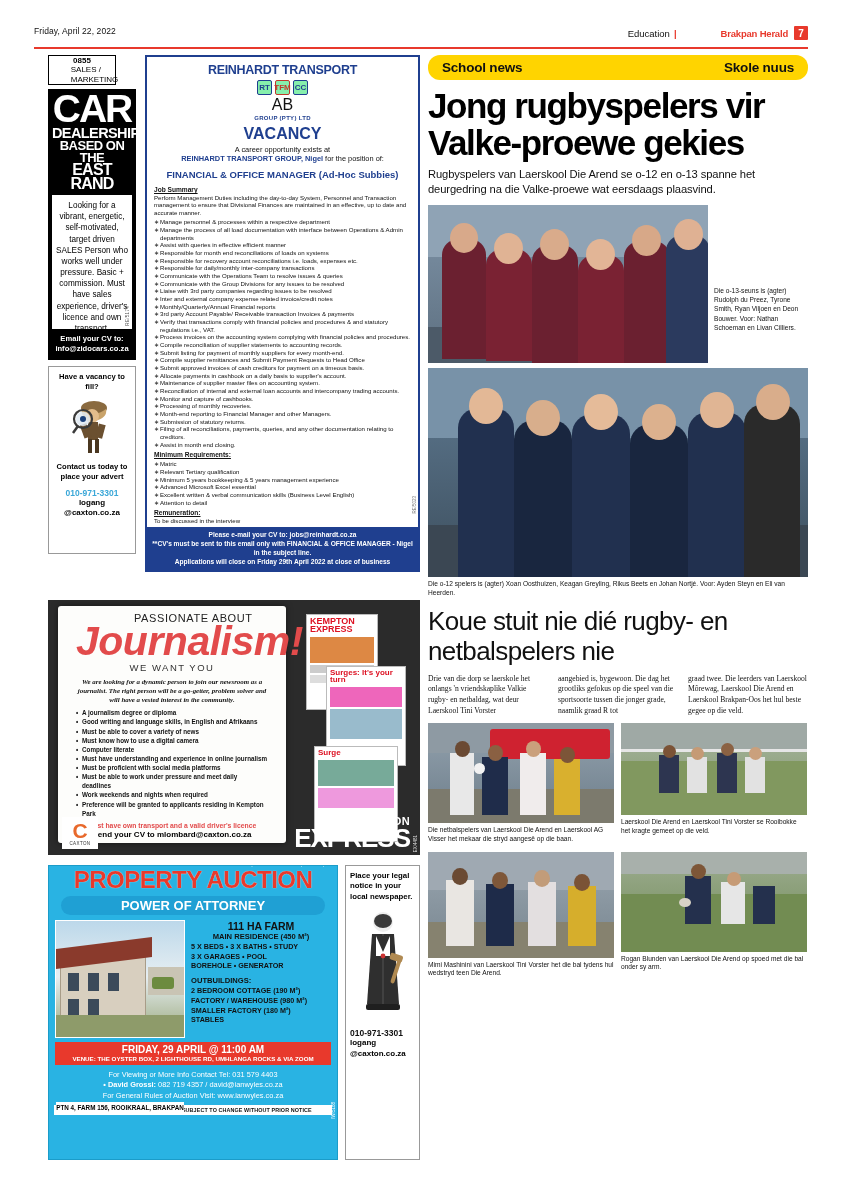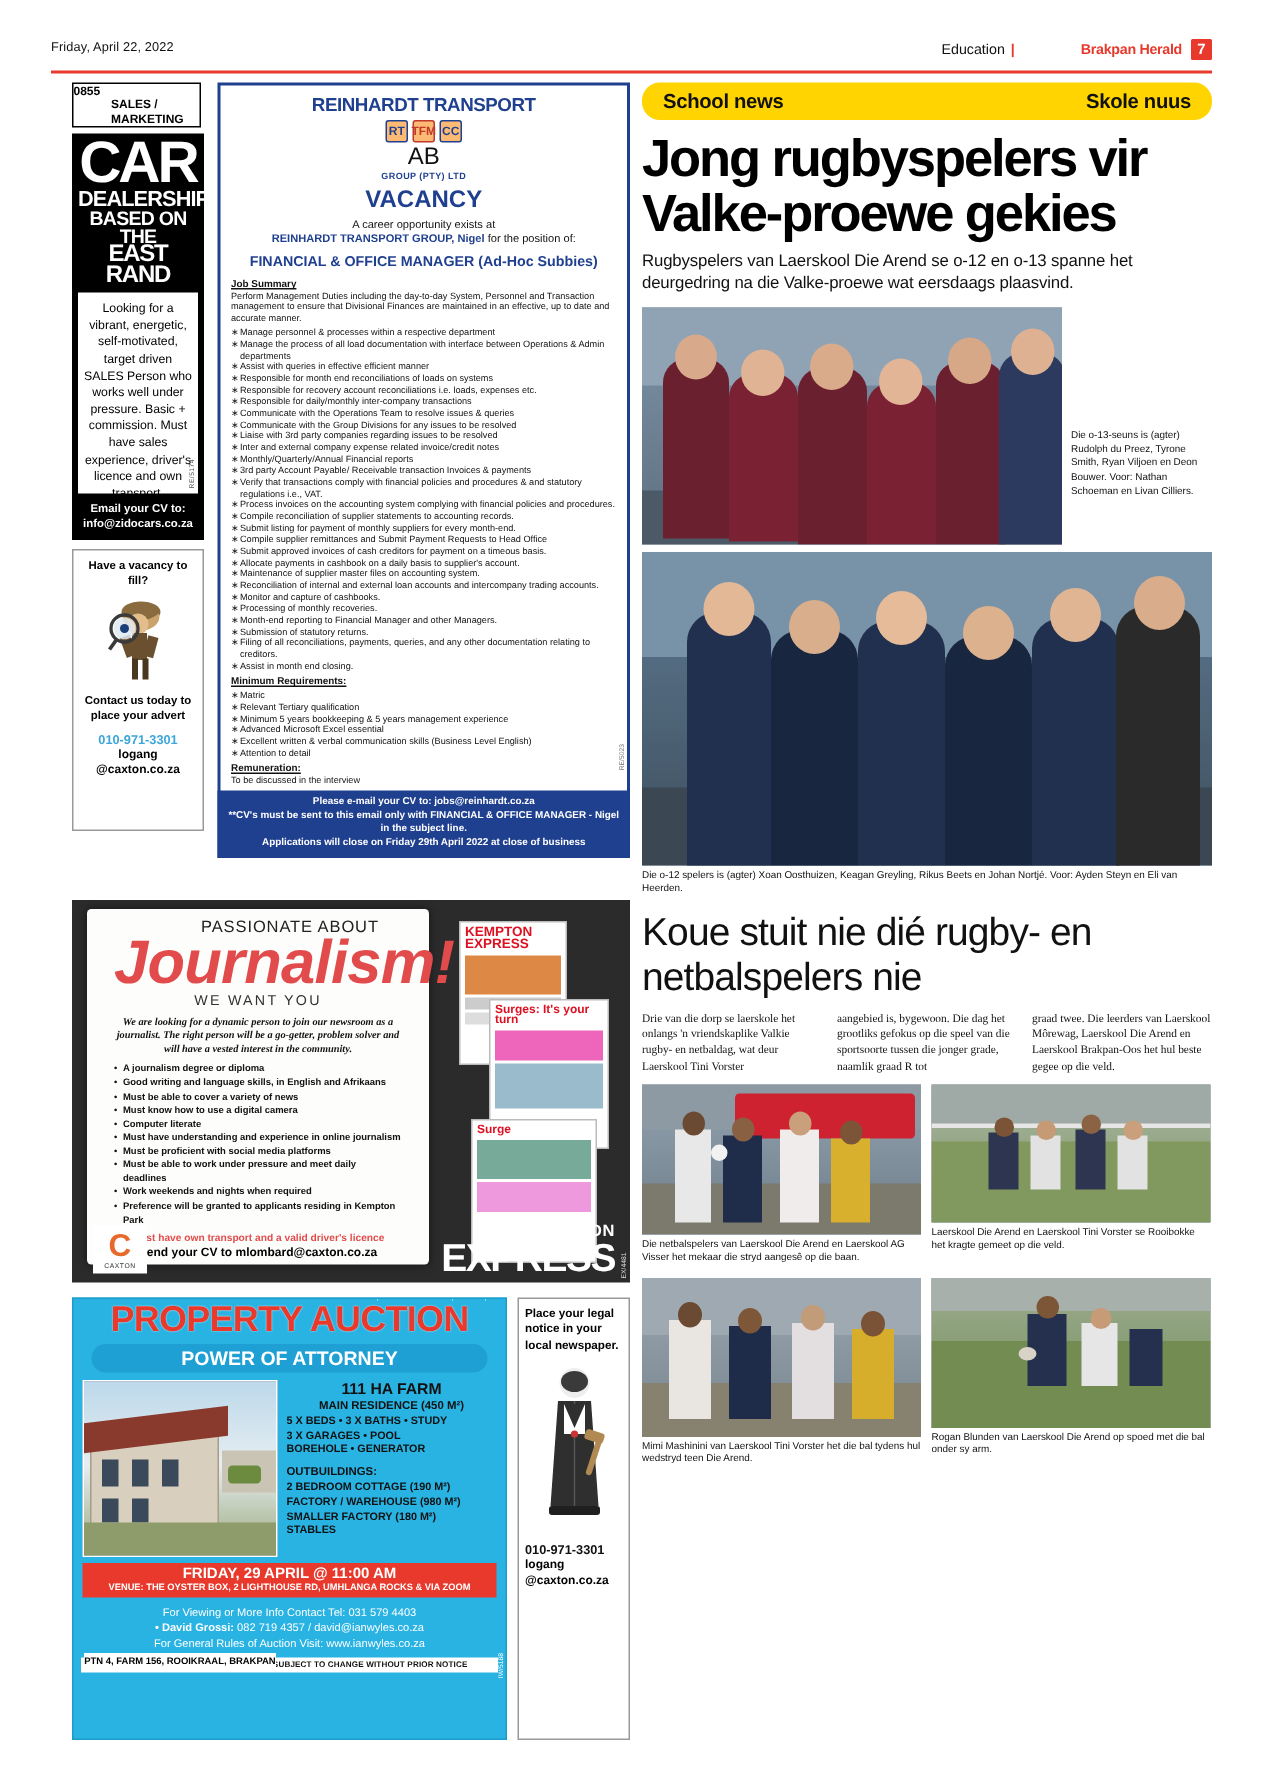--- a/index.html
+++ b/index.html
@@ -27,27 +27,27 @@
     width:14px; height:14px; display:flex; align-items:center; justify-content:center;
     border-radius:1px; margin-left:2px;
   }
   #headrule { position:absolute; left:34px; top:47px; width:774px; height:1.6px; background:#e8392c; }
 
   
   .ad { position:absolute; }
 
   
   #ad-0855 {
-    left:48px; top:55px; width:86px; height:30px;
+    left:48px; top:55px; width:68px; height:30px;
     border:1px solid #000; background:#fff;
-    display:flex; flex-direction:column; justify-content:center;
+    display:flex; flex-direction:column; align-items:center; justify-content:center;
     line-height:1.15;
   }
   #ad-0855 .l1 { font-size:8px; font-weight:700; }
-  #ad-0855 .l2 { font-size:8px; font-weight:700;margin-left:25px; }
+  #ad-0855 .l2 { font-size:8px; font-weight:400;margin-left:25px; }
 
   
   #ad-car { left:48px; top:89px; width:88px; height:271px; background:#000; color:#fff; padding:3px 4px; }
   #ad-car .big {
     font-family:"Liberation Sans", sans-serif; font-weight:700;
     text-align:center; letter-spacing:-1px; line-height:.88;
   }
   #ad-car .w-car { font-size:39px; letter-spacing:-2px; }
   #ad-car .w-deal { font-size:14.5px; letter-spacing:-.6px; margin-top:1px;}
   #ad-car .w-based { font-size:13px; letter-spacing:-.5px; }
@@ -81,21 +81,21 @@
     color:#111; position:relative;
   }
   #rh-title {
     text-align:center; font-size:12.5px; font-weight:700; color:#1f3f8f;
     letter-spacing:-.3px;
   }
   #rh-logos { display:flex; justify-content:center; gap:3px; margin:3px 0 1px; }
   #rh-logos .lg {
     width:15px; height:15px; border:1px solid #1f3f8f; border-radius:2px;
     font-size:8px; font-weight:700; color:#1f3f8f; display:flex;
-    align-items:center; justify-content:center; background:#fdba74;
+    align-items:center; justify-content:center; background:#86efac;
   }
   #rh-logos .lg.red { border-color:#c0392b; color:#c0392b; }
   #rh-logos2 { display:flex; justify-content:center; margin-bottom:1px; }
   #rh-grouptxt { text-align:center; font-size:6px; font-weight:700; color:#1f3f8f; letter-spacing:.3px; }
   #rh-vacancy { text-align:center; font-size:16px; font-weight:700; color:#1f3f8f; margin-top:4px; }
   #rh-sub1 { text-align:center; font-size:7.4px; margin-top:2px; }
   #rh-sub2 { text-align:center; font-size:7.4px; font-weight:700; color:#1f3f8f; }
   #rh-sub2 .norm { font-weight:400; color:#111; }
   #rh-position { text-align:center; font-size:9.5px; font-weight:700; color:#1f3f8f; margin:6px 0 6px; }
   .rh-h { font-size:6.6px; font-weight:700; text-decoration:underline; margin-top:3px; }

